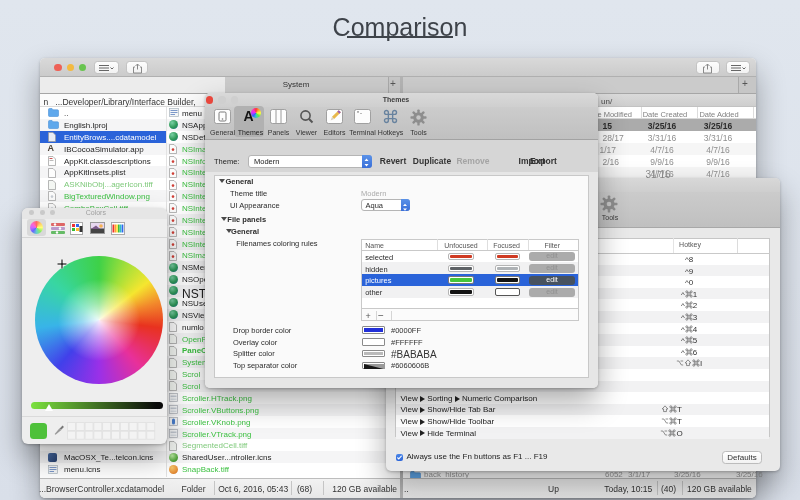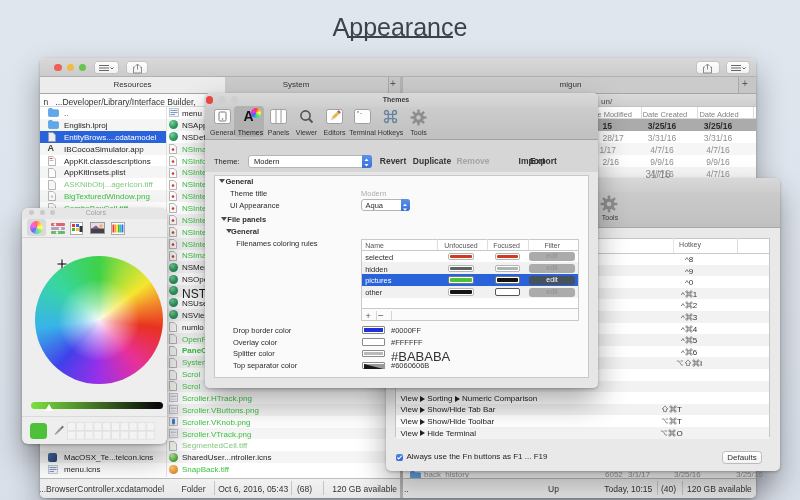--- a/index.html
+++ b/index.html
@@ -4,21 +4,21 @@
 html,body{margin:0;padding:0;}
 body{width:800px;height:500px;overflow:hidden;position:relative;
  font-family:"Liberation Sans",sans-serif;
  background:linear-gradient(180deg,#e0e6ee 0%,#dde3ec 55%,#d9dfe9 100%);}
 .ab{position:absolute;}
 .t{position:absolute;white-space:nowrap;}
 .win{position:absolute;box-shadow:0 14px 30px rgba(0,0,0,0.33),0 1px 3px rgba(0,0,0,0.25);border-radius:5px;}
 .tri-r{display:inline-block;width:0;height:0;border-top:3.5px solid transparent;border-bottom:3.5px solid transparent;border-left:5px solid #222;vertical-align:middle;}
 .tri-d{position:absolute;width:0;height:0;border-left:3.2px solid transparent;border-right:3.2px solid transparent;border-top:4.2px solid #4a4a4a;}
 </style></head><body>
-<div class="t" style="left:0;right:0;top:12.5px;text-align:center;font-size:25px;color:#3e434a;">Appearance</div>
+<div class="t" style="left:0;right:0;top:12.5px;text-align:center;font-size:25px;color:#3e434a;">Comparison</div>
 <div class="ab" style="left:347px;top:36.3px;width:106px;height:1.8px;background:#3e434a;"></div>
 <div class="win" style="left:40px;top:57.5px;width:716px;height:440px;background:#fff;">
 <div class="ab" style="left:0;top:0;width:716px;height:19.5px;background:linear-gradient(#d9d9d9,#cbcbcb);border-radius:5px 5px 0 0;border-bottom:1px solid #b0b0b0;box-sizing:border-box;"></div>
 <div class="ab" style="left:14.2px;top:6.3px;width:7.4px;height:7.4px;border-radius:50%;background:#ee6156;"></div>
 <div class="ab" style="left:26.6px;top:6.3px;width:7.4px;height:7.4px;border-radius:50%;background:#f3ba41;"></div>
 <div class="ab" style="left:38.9px;top:6.3px;width:7.4px;height:7.4px;border-radius:50%;background:#68c44f;"></div>
 <div class="ab" style="left:54.4px;top:3.8px;width:25px;height:13px;background:linear-gradient(#fdfdfd,#f2f2f2);border:1px solid #c3c3c3;border-radius:3.5px;box-sizing:border-box;">
       <svg width="16" height="11" style="position:absolute;left:3px;top:0.5px">
         <g stroke="#666" stroke-width="1">
           <line x1="1" y1="2.5" x2="11" y2="2.5"></line>
@@ -53,24 +53,22 @@
           <line x1="1" y1="5" x2="11" y2="5"></line>
           <line x1="1" y1="7.5" x2="11" y2="7.5"></line>
         </g>
         <path d="M12.5 4.5 L14 6 L15.5 4.5" stroke="#666" fill="none"></path>
       </svg>
     </div>
 <div class="ab" style="left:0;top:19.5px;width:716px;height:17px;background:#c6c6c6;border-bottom:1px solid #a6a6a6;box-sizing:border-box;"></div>
 <div class="ab" style="left:0;top:19.5px;width:185px;height:16px;background:#ececec;border-right:1px solid #a9a9a9;"></div>
 <div class="ab" style="left:185px;top:19.5px;width:163px;height:16px;background:#cbcbcb;border-right:1px solid #a9a9a9;"></div>
 <div class="ab" style="left:363px;top:19.5px;width:335px;height:16px;background:#cbcbcb;border-right:1px solid #a9a9a9;"></div>
-<div class="t" style="left:0;width:185px;top:22.5px;text-align:center;font-size:8px;color:#333;">Resources</div>
 <div class="t" style="left:185px;width:142px;top:22.5px;text-align:center;font-size:8px;color:#333;">System</div>
 <div class="t" style="left:347px;width:12px;top:20.8px;text-align:center;font-size:10px;color:#555;">+</div>
-<div class="t" style="left:363px;width:335px;top:22.5px;text-align:center;font-size:8px;color:#333;">migun</div>
 <div class="t" style="left:699px;width:12px;top:20.8px;text-align:center;font-size:10px;color:#555;">+</div>
 <div class="ab" style="left:360px;top:19.5px;width:3px;height:401px;background:#b3b3b3;"></div>
 <div class="ab" style="left:0;top:36.5px;width:360px;height:13px;background:#fbfbfb;border-bottom:1px solid #dadada;box-sizing:border-box;"></div>
 <div class="ab" style="left:363px;top:36.5px;width:353px;height:13px;background:linear-gradient(#dadada,#cecece);border-bottom:1px solid #c2c2c2;box-sizing:border-box;"></div>
 <div class="t" style="left:3.5px;top:39px;font-size:8.5px;color:#333;">n&nbsp;&nbsp; ...Developer/Library/Interface Builder,</div>
 <div class="t" style="left:561px;top:39.5px;font-size:8px;color:#4a4a4a;">un/</div>
 <div class="ab" style="left:0;top:61.5px;width:360px;height:11.87px;background:#f5f5f6;"></div>
 <div class="ab" style="left:0;top:85.2px;width:360px;height:11.87px;background:#f5f5f6;"></div>
 <div class="ab" style="left:0;top:108.9px;width:360px;height:11.87px;background:#f5f5f6;"></div>
 <div class="ab" style="left:0;top:132.7px;width:360px;height:11.87px;background:#f5f5f6;"></div>
@@ -556,21 +554,21 @@
 <div class="t" style="left:176px;top:150.4px;font-size:7.5px;color:#333;">#0000FF</div>
 <div class="t" style="left:18px;top:162.2px;font-size:7.5px;color:#2b2b2b;">Overlay color</div>
 <div class="ab" style="left:146.5px;top:162.8px;width:23.5px;height:7.5px;border:1px solid #8a8a8a;border-radius:1px;background:#fff;box-sizing:border-box;">
         <div class="ab" style="left:1px;top:1px;right:1px;bottom:1px;background:#ffffff;"></div>
       </div>
 <div class="t" style="left:176px;top:162.3px;font-size:7.5px;color:#333;">#FFFFFF</div>
 <div class="t" style="left:18px;top:173.6px;font-size:7.5px;color:#2b2b2b;">Splitter color</div>
 <div class="ab" style="left:146.5px;top:174.2px;width:23.5px;height:7.5px;border:1px solid #8a8a8a;border-radius:1px;background:#fff;box-sizing:border-box;">
         <div class="ab" style="left:1px;top:1px;right:1px;bottom:1px;background:#bababa;"></div>
       </div>
-<div class="t" style="left:176px;top:173.7px;font-size:13px;color:#333;">#BABABA</div>
+<div class="t" style="left:176px;top:173.7px;font-size:10px;color:#333;">#BABABA</div>
 <div class="t" style="left:18px;top:185.5px;font-size:7.5px;color:#2b2b2b;text-align:right;">Top separator color</div>
 <div class="ab" style="left:146.5px;top:186.1px;width:23.5px;height:7.5px;border:1px solid #8a8a8a;border-radius:1px;background:#fff;box-sizing:border-box;">
         <svg width="21.5" height="5.5" style="position:absolute;left:1px;top:1px">
           <rect width="21.5" height="5.5" fill="#9a9a9a"></rect>
           <path d="M0 0 L21.5 5.5 L0 5.5 Z" fill="#171717"></path>
         </svg>
       </div>
 <div class="t" style="left:176px;top:185.6px;font-size:7.5px;color:#333;">#6060606B</div>
 
 <div class="t" style="left:10.4px;top:200.8px;font-size:7.5px;font-weight:600;color:#2b2b2b;">Tabs</div>

